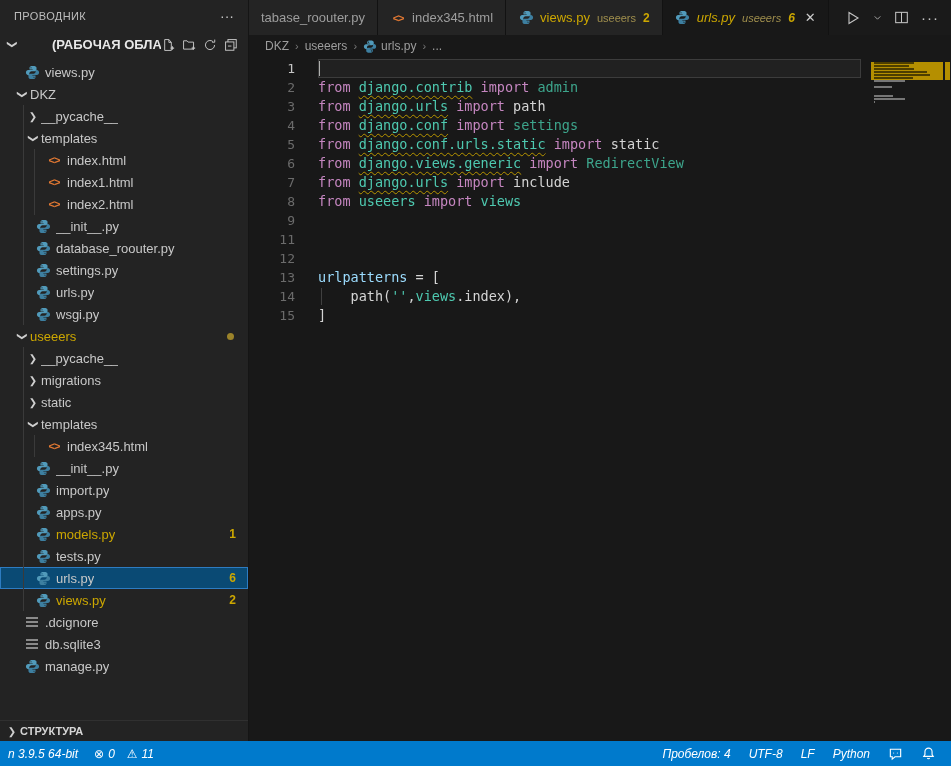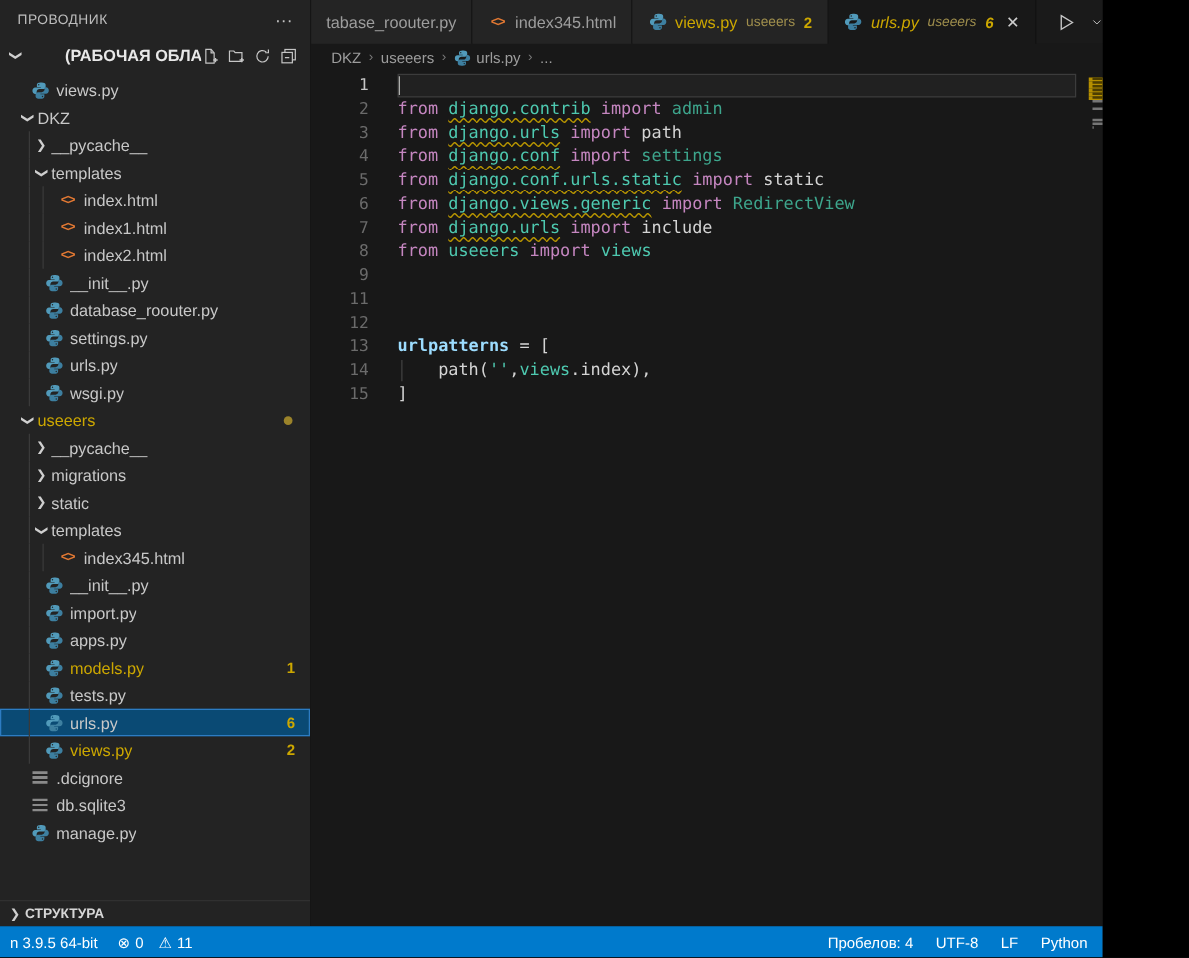--- a/index.html
+++ b/index.html
@@ -1,18 +1,18 @@
 <!DOCTYPE html>
 <html><head>
 <meta charset="utf-8">
 <style>
   * { margin:0; padding:0; box-sizing:border-box; }
   html,body { background:#000; }
   body { font-family:"Liberation Sans","DejaVu Sans",sans-serif; }
-  #app { position:relative; width:882px; height:766px; background:#181818; overflow:hidden; color:#cccccc; }
+  #app { position:relative; width:951px; height:766px; background:#181818; overflow:hidden; color:#cccccc; }
 
   
   #sidebar { position:absolute; left:0; top:0; width:249px; height:741px; background:#232323; border-right:1px solid #151515; }
   .sb-title-row { height:32px; display:flex; align-items:center; justify-content:space-between; padding:0 14px 0 14px; }
   .sb-title { font-size:11px; color:#bdbdbd; letter-spacing:.4px; }
   .sb-title-menu { color:#c5c5c5; font-size:14px; cursor:pointer; }
   .sb-section-header { height:25px; display:flex; align-items:center; padding:0 8px 0 4px; font-weight:bold; }
   .sb-section-label { font-size:13px; color:#e8e8e8; white-space:nowrap; overflow:hidden; flex:0 1 auto;margin-left:32px; }
   .sb-actions { margin-left:auto; display:flex; gap:7px; align-items:center; padding-right:2px; }
   .sb-actions svg { display:block; cursor:pointer; }
@@ -57,35 +57,35 @@
   #editor { position:relative; height:684px; background:#181818; font-family:"DejaVu Sans Mono","Liberation Mono",monospace; font-size:13.5px; }
   #codewrap { position:absolute; left:0; top:2px; right:90px; }
   .cline { position:relative; height:19px; line-height:19px; display:flex; white-space:pre; }
   .gnum { flex:0 0 46px; text-align:right; color:#6b6b6b; padding-right:0; font-size:13px; }
   .ccontent { position:relative; margin-left:23px; flex:1; }
   .cline.current .ccontent { background:rgba(255,255,255,.045); outline:1px solid rgba(255,255,255,.12); outline-offset:-1px; }
   .cline.current .gnum { color:#c6c6c6; }
   .cursor { position:absolute; left:1px; top:2px; width:1px; height:15px; background:#aeafad; }
   .iguide { position:absolute; left:3px; top:1px; bottom:1px; width:1px; background:#404040; }
   .tk-kw { color:#c586c0; } .tk-mod { color:#4ec9b0; } .tk-mod2 { color:#3da58c; }
-  .tk-pl { color:#d4d4d4; } .tk-var { color:#9cdcfe;font-weight:bold; } .tk-str { color:#4ec9b0; }
+  .tk-pl { color:#d4d4d4; } .tk-var { color:#9cdcfe; } .tk-str { color:#4ec9b0; }
   .sq { text-decoration:underline; text-decoration-style:wavy; text-decoration-color:#b89500; text-decoration-thickness:1px; text-underline-offset:3px; }
 
   
   #minimap { position:absolute; top:2px; right:8px; width:72px; }
   .mline { position:relative; height:3px; }
   .mline .mbar { position:absolute; left:3px; top:0; height:2px; background:#8f8f8f; opacity:.8; }
   .mline.mwarn { background:#b58f00; }
   .mline.mwarn .mbar { background:#4d3e00; opacity:1; }
   #overview { position:absolute; top:0; right:0; width:7px; height:100%; }
   #overview .omark { position:absolute; right:1px; width:5px; height:3px; background:#b58f00; }
 
   
   #statusbar { position:absolute; left:0; top:741px; width:951px; height:25px; background:#007acc; color:#ffffff; display:flex; align-items:center; font-size:12px; }
-  .sseg { display:flex; align-items:center; padding:0 8px; height:100%; cursor:pointer; white-space:nowrap; }
+  .sseg { display:flex; align-items:center; padding:0 8px; height:100%; cursor:pointer; white-space:nowrap;font-style:italic; }
   .sico { font-family:"DejaVu Sans",sans-serif; font-size:12px; margin-right:4px; }
   #sb-right { margin-left:auto; display:flex; align-items:center; height:100%; padding-right:6px; }
   #sb-right .sseg { padding:0 9px; }
   .prob-group span { margin-right:4px; }
   .prob-group .gap { margin-left:8px; }
 </style>
 </head>
 <body>
 
 <div id="app">

